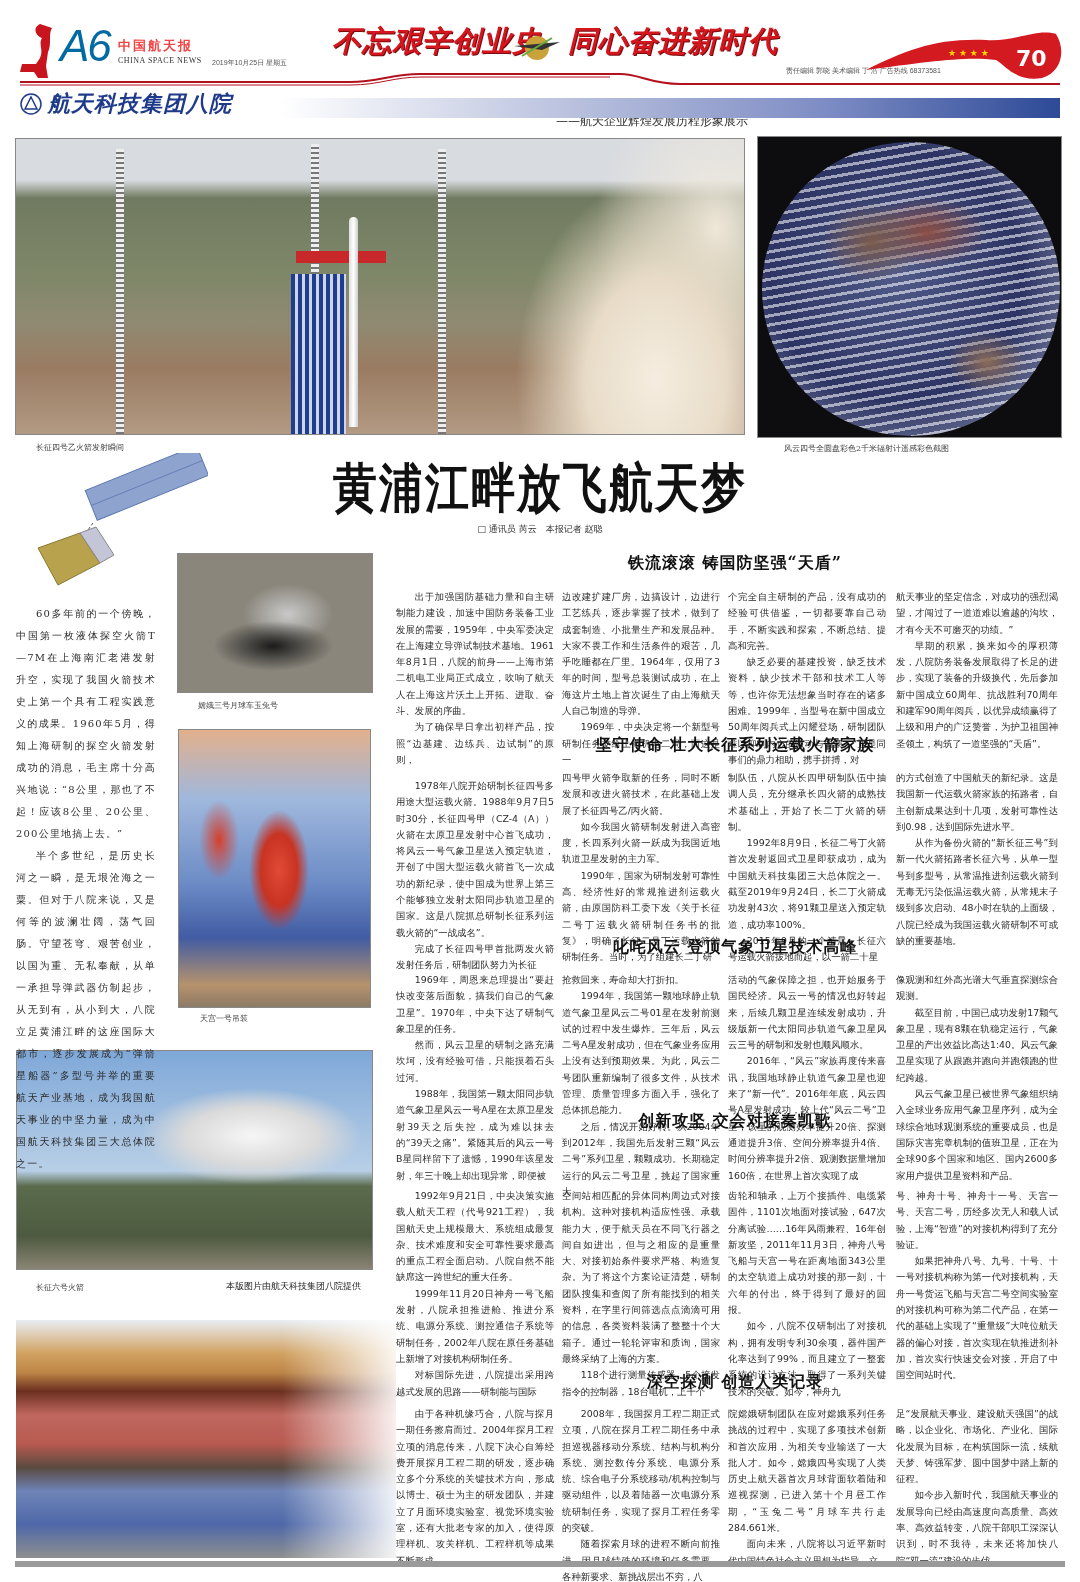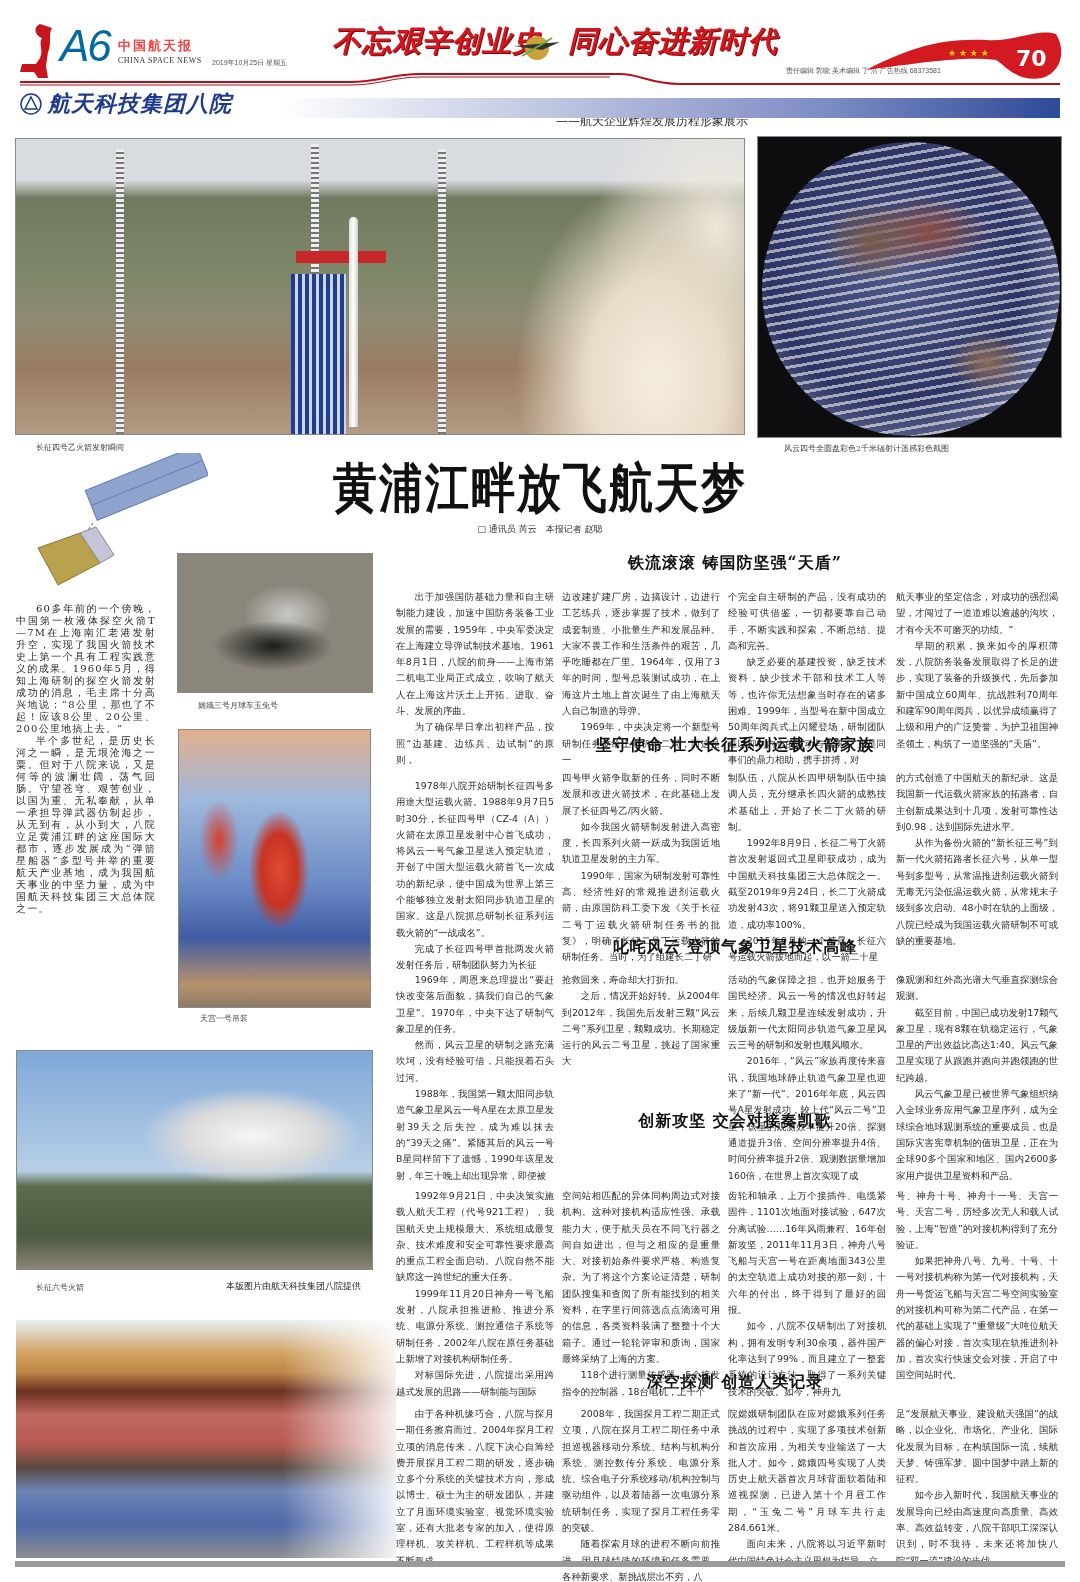--- a/index.html
+++ b/index.html
@@ -75,21 +75,21 @@
 
   .satellite { position: absolute; left: 18px; top: 453px; width: 190px; height: 150px; }
 
   
   .headline { position: absolute; left: 300px; top: 462px; width: 480px; text-align: center; font-family: "DejaVu Serif", serif; font-weight: bold; font-size: 44px; color: #111; letter-spacing: 2px; line-height: 1; transform: scaleY(1.2); transform-origin: top center; }
   .byline { position: absolute; left: 420px; top: 523px; width: 240px; text-align: center; font-family: "DejaVu Sans", sans-serif; font-size: 9px; color: #333; white-space: nowrap; }
 
   
   .body-col { position: absolute; font-family: "DejaVu Sans", sans-serif; font-size: 9.4px; line-height: 16.3px; color: #2a2a2a; text-align: justify; }
   .body-col p { text-indent: 2em; }
-  .intro-col { position: absolute; left: 16px; top: 603px; width: 140px; font-family: "DejaVu Serif", serif; font-size: 10px; line-height: 12px; color: #2a2a2a; text-align: justify; letter-spacing: 1.2px; }
+  .intro-col { position: absolute; left: 16px; top: 603px; width: 140px; font-family: "DejaVu Serif", serif; font-size: 10px; line-height: 22px; color: #2a2a2a; text-align: justify; letter-spacing: 1.2px; }
   .intro-col p { text-indent: 2em; }
 
   .subhead { position: absolute; left: 390px; width: 690px; text-align: center; font-family: "DejaVu Serif", serif; font-weight: bold; font-size: 16px; color: #111; letter-spacing: 1px; white-space: nowrap; }
 
   .bottom-bar { position: absolute; left: 15px; top: 1561px; width: 1050px; height: 6px; background: #9a9a9a; }
 </style>
 </head>
 <body>
 
 <div class="masthead">
@@ -216,20 +216,21 @@
 </div>
 
 <div class="subhead" style="top:937px;">叱咤风云 登顶气象卫星技术高峰</div>
 <div class="body-col" style="left:396px;top:972px;width:158px;">
   <p>1969年，周恩来总理提出“要赶快改变落后面貌，搞我们自己的气象卫星”。1970年，中央下达了研制气象卫星的任务。</p>
   <p>然而，风云卫星的研制之路充满坎坷，没有经验可借，只能摸着石头过河。</p>
   <p>1988年，我国第一颗太阳同步轨道气象卫星风云一号A星在太原卫星发射39天之后失控，成为难以抹去的“39天之痛”。紧随其后的风云一号B星同样留下了遗憾，1990年该星发射，年三十晚上却出现异常，即便被</p>
 </div>
 <div class="body-col" style="left:562px;top:972px;width:158px;">
   <p style="text-indent:0">抢救回来，寿命却大打折扣。</p>
+  <p>1994年，我国第一颗地球静止轨道气象卫星风云二号01星在发射前测试的过程中发生爆炸。三年后，风云二号A星发射成功，但在气象业务应用上没有达到预期效果。为此，风云二号团队重新编制了很多文件，从技术管理、质量管理多方面入手，强化了总体抓总能力。</p>
   <p>之后，情况开始好转。从2004年到2012年，我国先后发射三颗“风云二号”系列卫星，颗颗成功。长期稳定运行的风云二号卫星，挑起了国家重大</p>
 </div>
 <div class="body-col" style="left:728px;top:972px;width:158px;">
   <p style="text-indent:0">活动的气象保障之担，也开始服务于国民经济。风云一号的情况也好转起来，后续几颗卫星连续发射成功，升级版新一代太阳同步轨道气象卫星风云三号的研制和发射也顺风顺水。</p>
   <p>2016年，“风云”家族再度传来喜讯，我国地球静止轨道气象卫星也迎来了“新一代”。2016年年底，风云四号A星发射成功，较上代“风云二号”卫星，该星的观测效率提升20倍、探测通道提升3倍、空间分辨率提升4倍、时间分辨率提升2倍、观测数据量增加160倍，在世界上首次实现了成</p>
 </div>
 <div class="body-col" style="left:896px;top:972px;width:162px;">
   <p style="text-indent:0">像观测和红外高光谱大气垂直探测综合观测。</p>
   <p>截至目前，中国已成功发射17颗气象卫星，现有8颗在轨稳定运行，气象卫星的产出效益比高达1:40。风云气象卫星实现了从跟跑并跑向并跑领跑的世纪跨越。</p>
   <p>风云气象卫星已被世界气象组织纳入全球业务应用气象卫星序列，成为全球综合地球观测系统的重要成员，也是国际灾害宪章机制的值班卫星，正在为全球90多个国家和地区、国内2600多家用户提供卫星资料和产品。</p>

